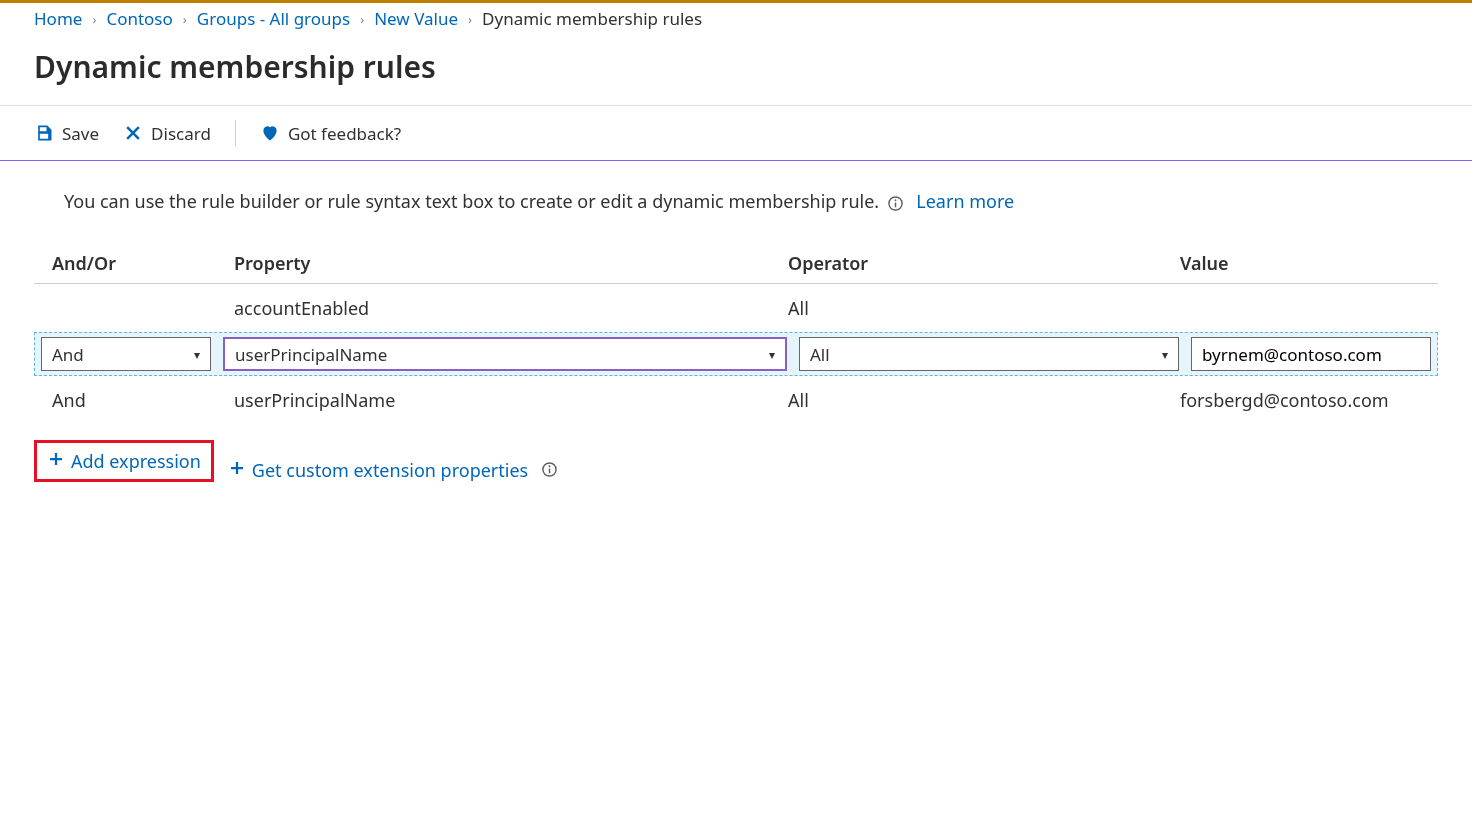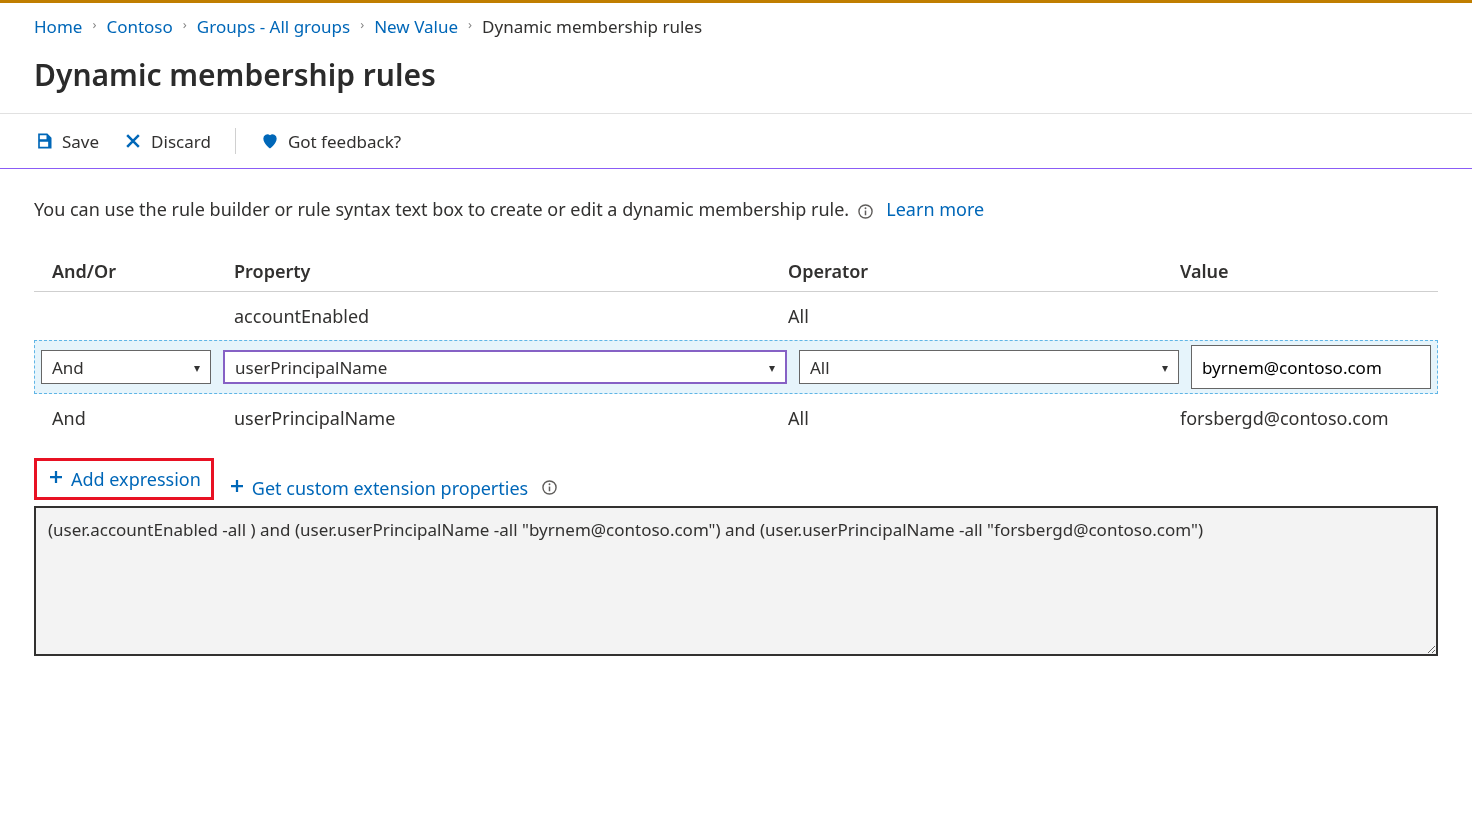--- a/index.html
+++ b/index.html
@@ -7,23 +7,23 @@
     margin: 0;
     font-family: "Segoe UI", -apple-system, system-ui, sans-serif;
     font-size: 15px;
     color: #323130;
     background: #ffffff;
     border-top: 3px solid #c07e00;
   }
   .page { padding: 0; }
   .breadcrumb {
     display: flex;
-    align-items: flex-start;
+    align-items: center;
     gap: 10px;
-    padding: 12px 34px 6px 34px;
+    padding: 4px 34px 6px 34px;
     font-size: 17px;
   }
   .breadcrumb a { color: #0067b8; text-decoration: none; cursor: pointer; }
   .breadcrumb .sep { color: #888; font-size: 13px; }
   .breadcrumb .current { color: #323130; }
   .title-row {
     padding: 10px 34px 18px 34px;
     border-bottom: 1px solid #e1e1e1;
   }
   .title-row h1 {
@@ -69,20 +69,21 @@
   .tab.active {
     color: #8661c5;
     border-bottom-color: #8661c5;
   }
   .content {
     padding: 28px 34px 20px 34px;
   }
   .intro {
     font-size: 18px;
     margin-bottom: 30px;
+    margin-left: 30px;
   }
   .intro .info-icon {
     display: inline-flex;
     vertical-align: middle;
     margin: 0 4px;
   }
   .intro a { color: #0067b8; text-decoration: none; }
   .rule-table { width: 100%; }
   .header-row, .data-row, .input-row {
     display: grid;
@@ -112,21 +113,21 @@
     height: 34px;
     border: 1px solid #666;
     background: #fff;
     padding: 0 10px;
     font-size: 17px;
     cursor: pointer;
   }
   .dropdown.purple { border: 2px solid #8661c5; }
   .dropdown .chev { font-size: 12px; color: #333; }
   .text-input {
-    height: 44px;
+    height: 34px;
     border: 1px solid #666;
     background: #fff;
     padding: 6px 10px;
     font-size: 17px;
     width: 100%;
     font-family: inherit;
   }
   .actions-row {
     display: flex;
     align-items: flex-end;
@@ -295,17 +296,16 @@
       </button>
       <span>
         <svg class="info-svg" viewBox="0 0 16 16">
             <circle cx="8" cy="8" r="7" fill="none" stroke="#605e5c" stroke-width="1.5"></circle>
             <rect x="7.2" y="7" width="1.6" height="5" fill="#605e5c"></rect>
             <circle cx="8" cy="4.5" r="1" fill="#605e5c"></circle>
           </svg>
       </span>
     </div>
 
-    <textarea class="rule-syntax-box" readonly="" style="">(user.accountEnabled -all ) and (user.userPrincipalName -all "byrnem@contoso.com") and (user.userPrincipalName -all "forsbergd@contoso.com")</textarea>
 
   </div>
 
 </div>
 
 </body></html>

